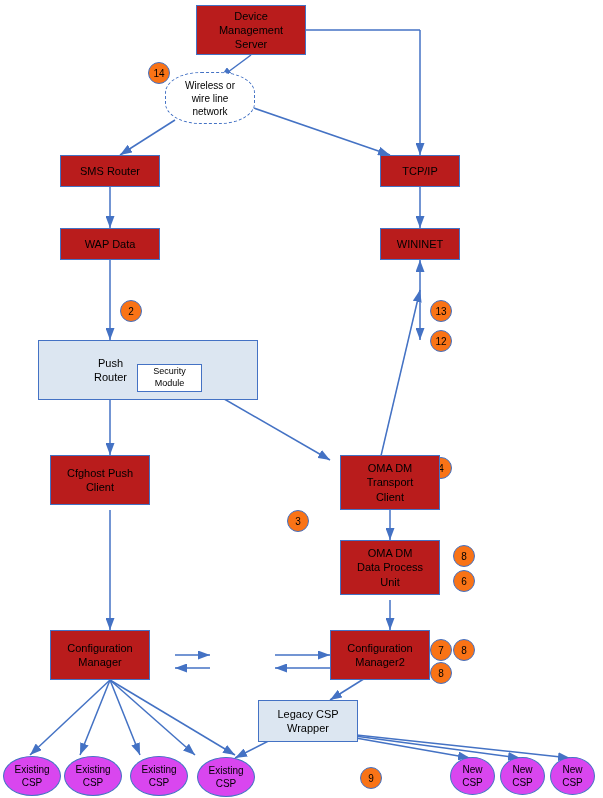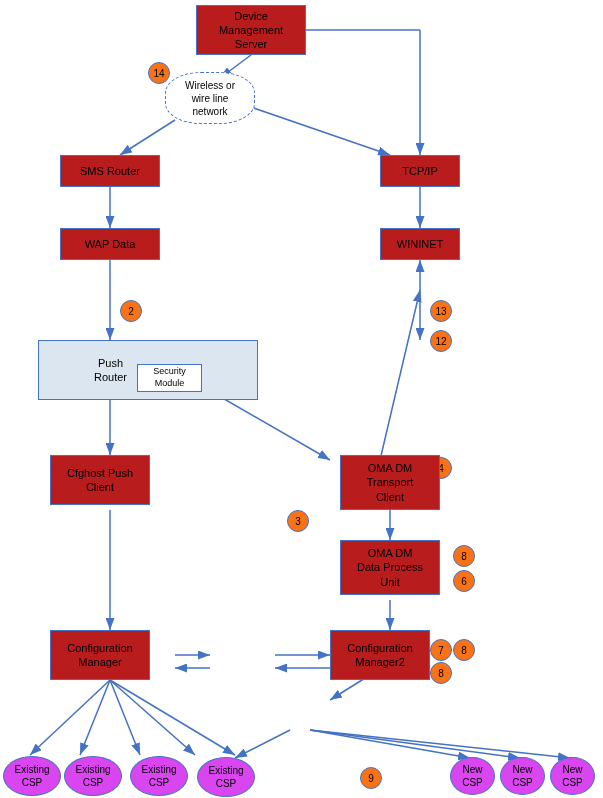--- a/index.html
+++ b/index.html
@@ -258,20 +258,24 @@
 
   <div class="box white-bg" style="left:330px; top:630px; width:100px; height:50px;">
     <span style="white-space:pre-line;">Configuration
 Manager2</span>
   </div>
 
   <div class="circle-label" style="left:360px; top:735px;">
     <span>9</span>
   </div>
 
+  <div class="box" style="left:258px; top:700px; width:100px; height:42px; background:#dce6f1;">
+    <span style="white-space:pre-line;">Legacy CSP
+Wrapper</span>
+  </div>
 
   <div class="ellipse-node" style="left:3px; top:756px; width:58px; height:40px;">
     <span style="white-space:pre-line;">Existing
 CSP</span>
   </div>
 
   <div class="ellipse-node" style="left:64px; top:756px; width:58px; height:40px;">
     <span style="white-space:pre-line;">Existing
 CSP</span>
   </div>

